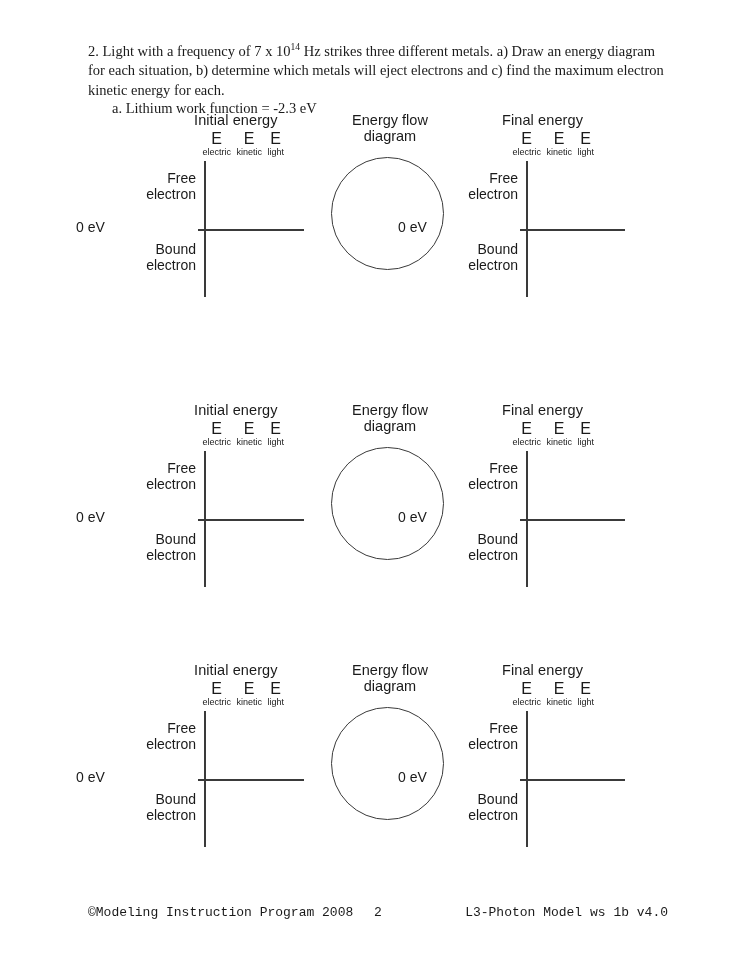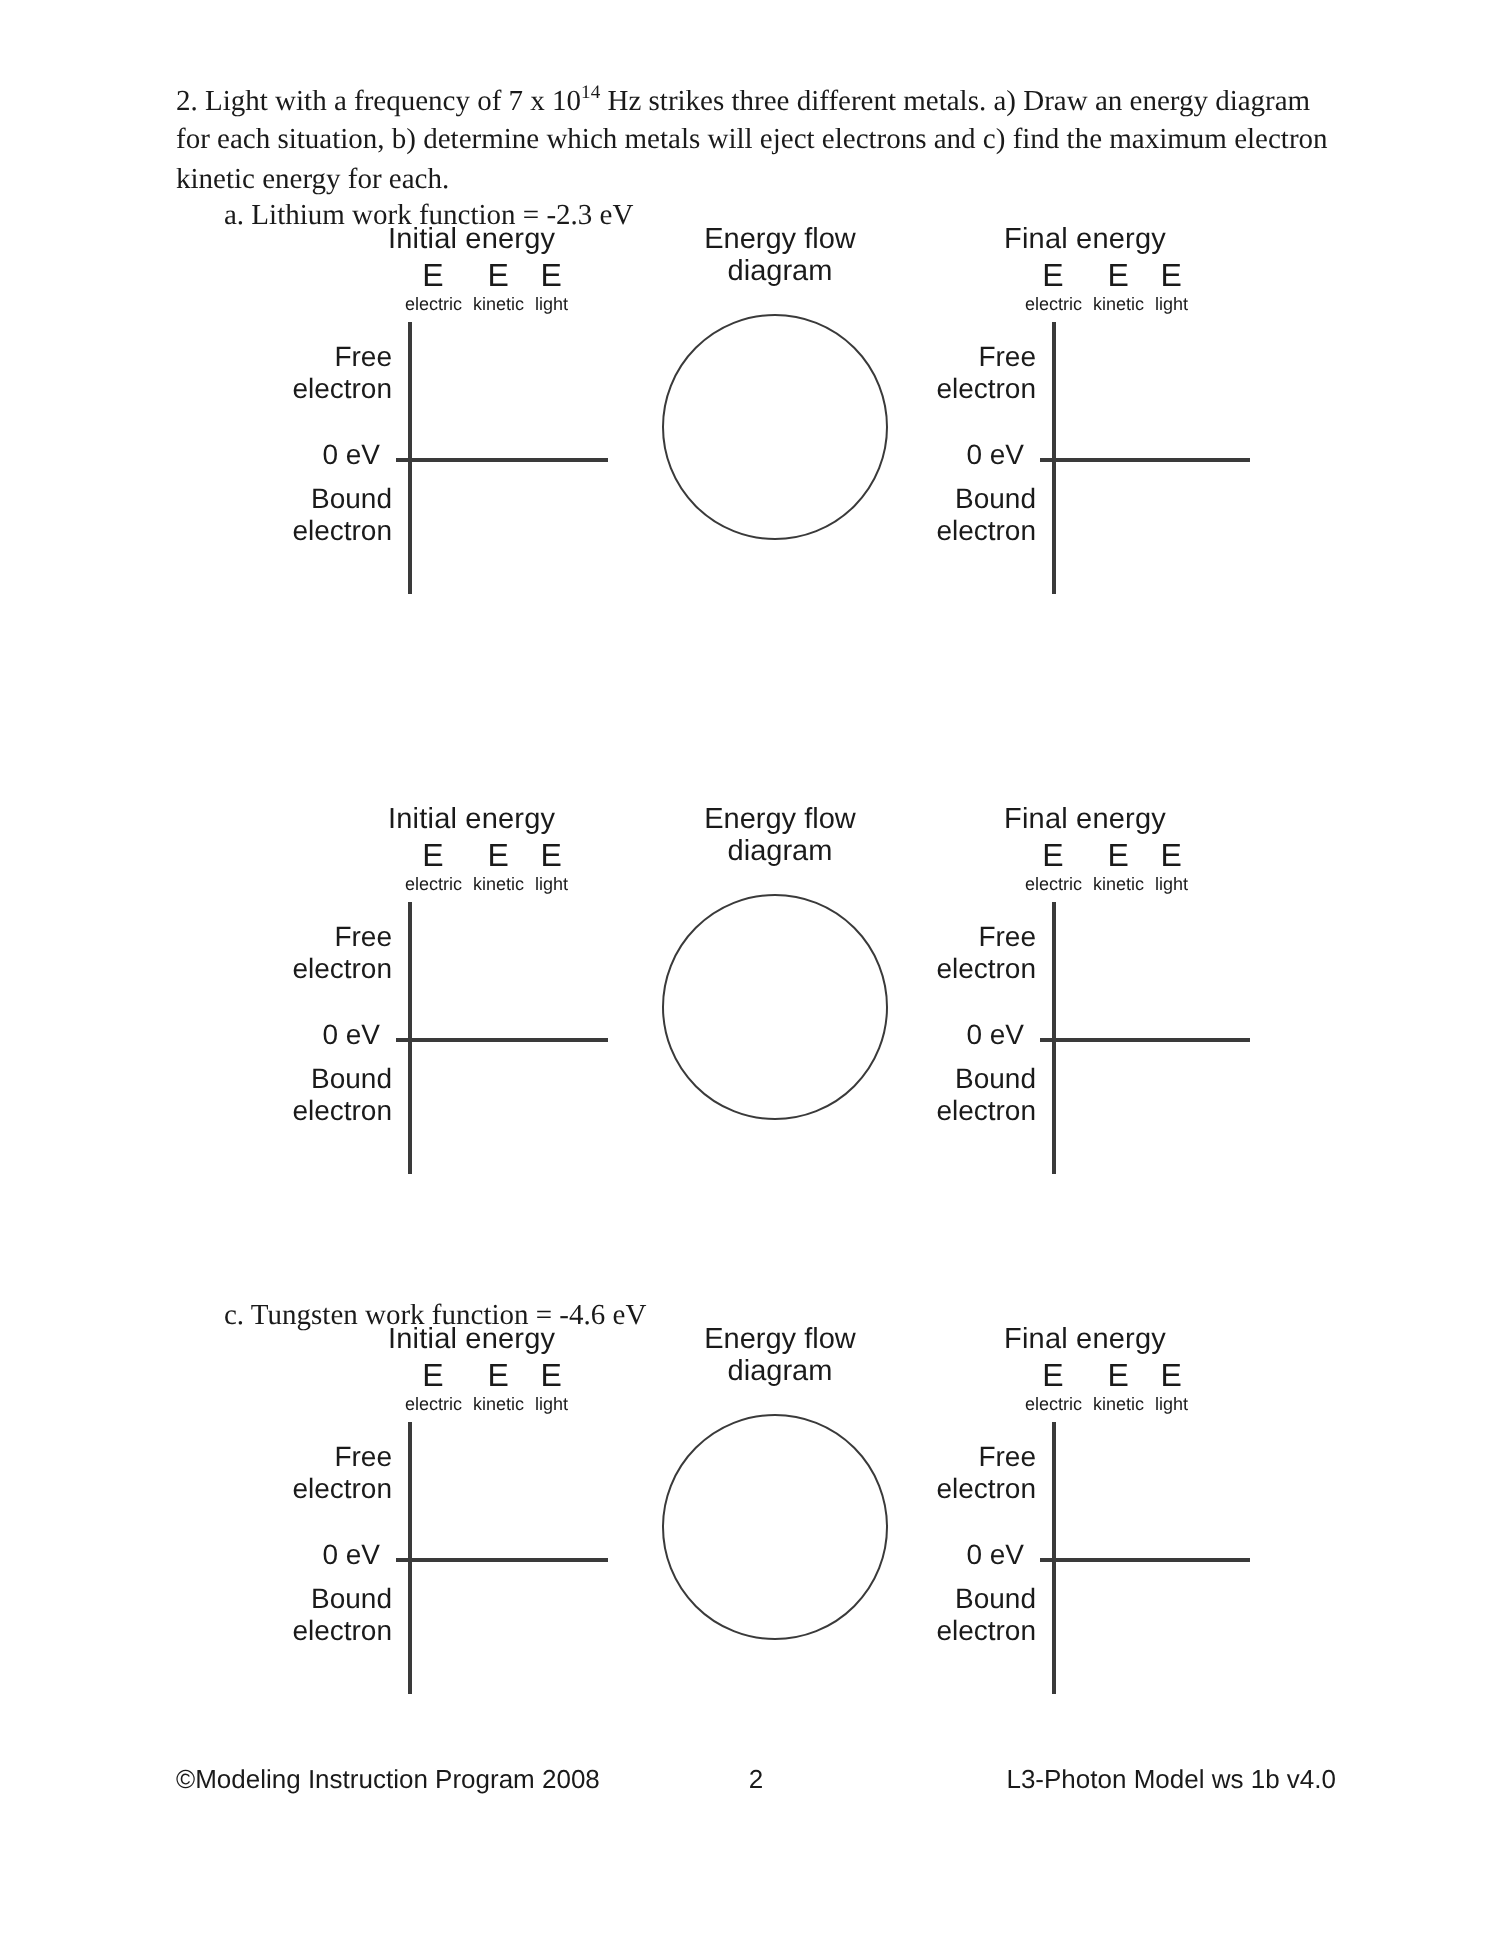--- a/index.html
+++ b/index.html
@@ -135,21 +135,21 @@
     white-space: pre-line;
   }
   .region-free  { top: 58px; }
   .region-bound { top: 129px; }
 
   .zero-label {
     position: absolute;
     right: 154px;
     width: 120px;
     top: 107px;
-    text-align: right;
+    text-align: left;
     padding-right: 6px;
     box-sizing: border-box;
     font-family: "Liberation Sans", sans-serif;
     font-size: 14px;
     white-space: nowrap;
   }
 
   
   .flow {
     position: absolute;
@@ -177,24 +177,24 @@
     height: 113px;
     border: 1.4px solid #3a3a3a;
     border-radius: 50%;
     box-sizing: border-box;
   }
 
   
   .footer {
     position: absolute;
     left: 88px;
-    top: 882px;
+    top: 905px;
     width: 580px;
     height: 20px;
-    font-family: Liberation Sans, sans-serif;
+    font-family: Liberation Mono, monospace;
     font-size: 13px;
   }
   .footer-left   { position: absolute; left: 0;     top: 0; white-space: nowrap; }
   .footer-center { position: absolute; left: 0; top: 0; width: 580px; text-align: center; }
   .footer-right  { position: absolute; right: 0;    top: 0; white-space: nowrap; }
 </style>
 </head>
 <body>
 
 <div class="problem-statement">
@@ -314,21 +314,20 @@
 electron</div>
     <div class="zero-label">0 eV</div>
     <div class="region-label region-bound">Bound
 electron</div>
     <div class="v-axis"></div>
     <div class="h-axis"></div>
   </div>
 </div>
 
 <div class="part" id="part-c" style="top:650px;">
-  <div class="part-label">c. Tungsten work function = -4.6 eV</div>
 
   <div class="chart initial">
     <div class="chart-title">Initial energy</div>
     <div class="e-headers">
       <div class="e-head">
         <span class="e-sym">E</span>
         <span class="e-sub">electric</span>
       </div>
       <div class="e-head">
         <span class="e-sym">E</span>

